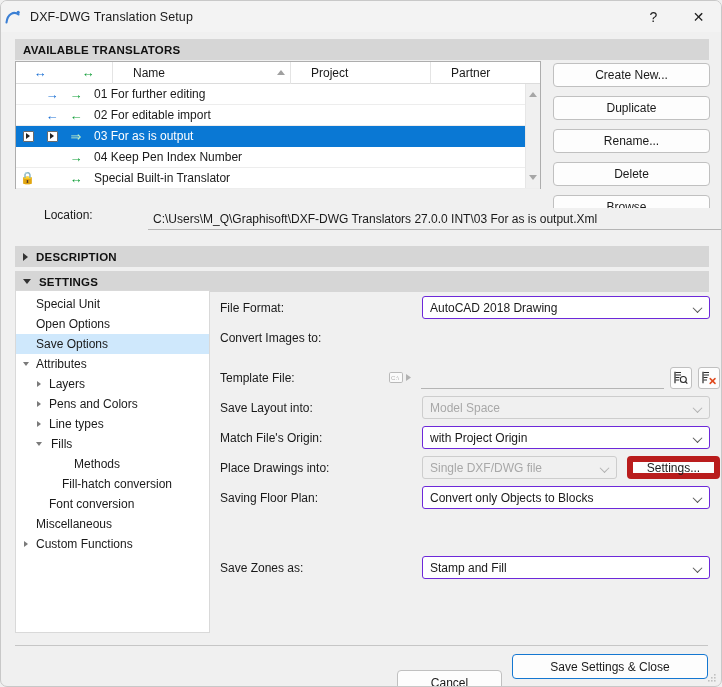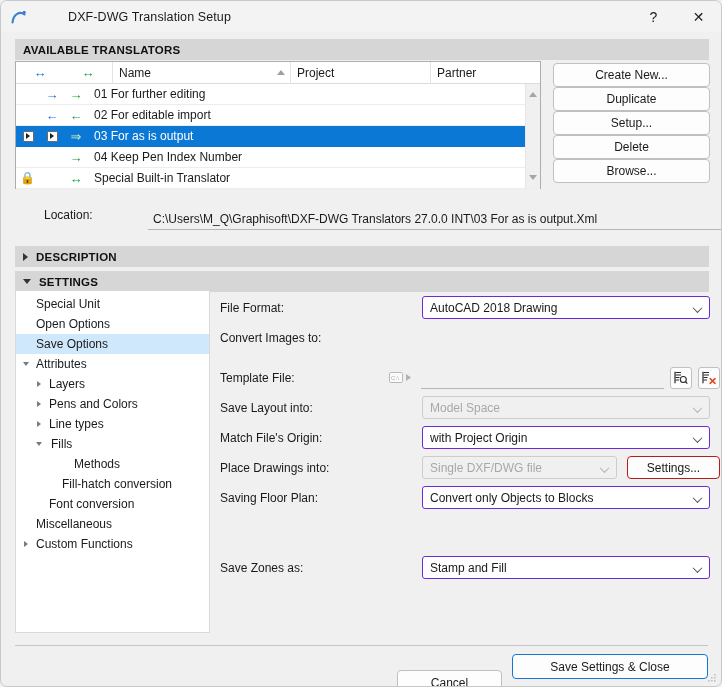--- a/index.html
+++ b/index.html
@@ -20,23 +20,22 @@
     border-radius: 7px;
     overflow: hidden;
   }
 
   
   .titlebar {
     height: 31px;
     background: #f3f3f3;
     display: flex;
     align-items: center;
-    padding-left: 10px;
+    padding-left: 4px;
     position: relative;
-    gap: 32px;
   }
   .app-logo {
     width: 16px; height: 16px;
     margin-right: 9px;
     flex: 0 0 auto;
   }
   .title-text {
     font-size: 12.5px;
     color: #1a1a1a;
     letter-spacing: .1px;
@@ -99,21 +98,21 @@
     height: 22px;
     border-bottom: 1px solid #dcdcdc;
     flex: 0 0 auto;
     align-items: center;
     font-size: 12px;
   }
   .th {
     height: 22px;
     display: flex; align-items: center;
     position: relative;
-    padding-left: 6px;
+    padding-left: 20px;
   }
   .th-icon { width: 48px; justify-content: center; padding-left: 0; }
   .th-name { width: 178px; border-left: 1px solid #e4e4e4;}
   .th-proj { width: 140px; border-left: 1px solid #e4e4e4; }
   .th-part { width: 110px; border-left: 1px solid #e4e4e4; }
   .sort-arrow {
     position: absolute; right: 5px; top: 8px;
     width: 0; height: 0;
     border-bottom: 5px solid #a0a0a0;
     border-left: 4px solid transparent;
@@ -172,20 +171,21 @@
   }
   .sb-up { top: 8px; border-bottom: 5px solid #a6a6a6; }
   .sb-down { bottom: 8px; border-top: 5px solid #a6a6a6; }
 
   
   .side-buttons {
     position: absolute;
     left: 552px; top: 62px;
     width: 157px;
     display: flex; flex-direction: column;
+    gap: 9px;
   }
   .btn {
     height: 24px;
     background: #fdfdfd;
     border: 1px solid #c0c0c0;
     border-radius: 4px;
     font-family: "Liberation Sans", sans-serif;
     font-size: 12px;
     color: #1a1a1a;
     display: flex; align-items: center; justify-content: center;
@@ -316,21 +316,21 @@
     border-radius: 3px;
     display: flex; align-items: center; justify-content: center;
     margin-left: 6px;
     flex: 0 0 auto;
     cursor: default;
   }
   .settings-btn {
     width: 93px; height: 23px;
     margin-left: 10px;
     background: #fdfdfd;
-    border: 1px solid #b91c1c;
+    border: 6px solid #b91c1c;
     border-radius: 4px;
     display: flex; align-items: center; justify-content: center;
     font-size: 12px;
     flex: 0 0 auto;
     cursor: default;
   }
   .narrow-select { flex: 0 0 auto; width: 195px; }
 
   
   .footer-sep {
@@ -464,21 +464,21 @@
       </div>
     <div class="tl-scroll">
       <div class="sb-arrow sb-up"></div>
       <div class="sb-arrow sb-down"></div>
     </div>
   </div>
 
   <div class="side-buttons" id="side-buttons">
       <div class="btn">Create New...</div>
       <div class="btn">Duplicate</div>
-      <div class="btn">Setup...</div>
+      <div class="btn">Rename...</div>
       <div class="btn">Delete</div>
       <div class="btn">Browse...</div>
     </div>
 
   <div class="location-row">
     <div class="location-label">Location:</div>
     <div class="location-value">C:\Users\M_Q\Graphisoft\DXF-DWG Translators 27.0.0 INT\03 For as is output.Xml</div>
   </div>
 
   <div class="section-bar" style="position:absolute; top:245px; width:694px;">

